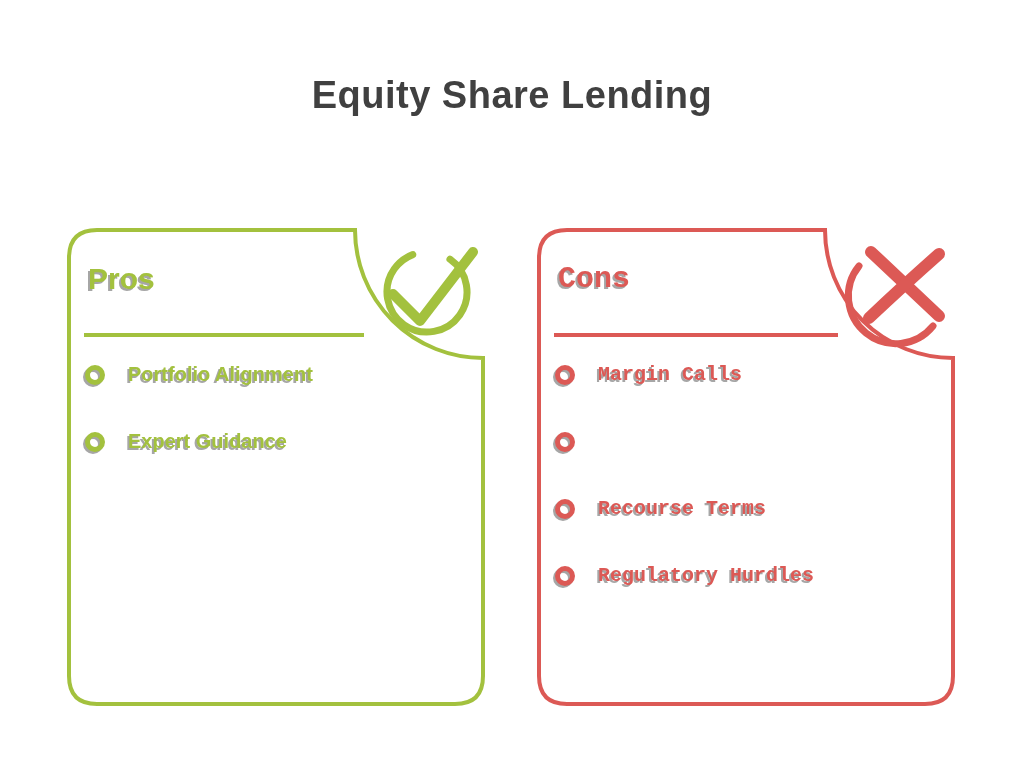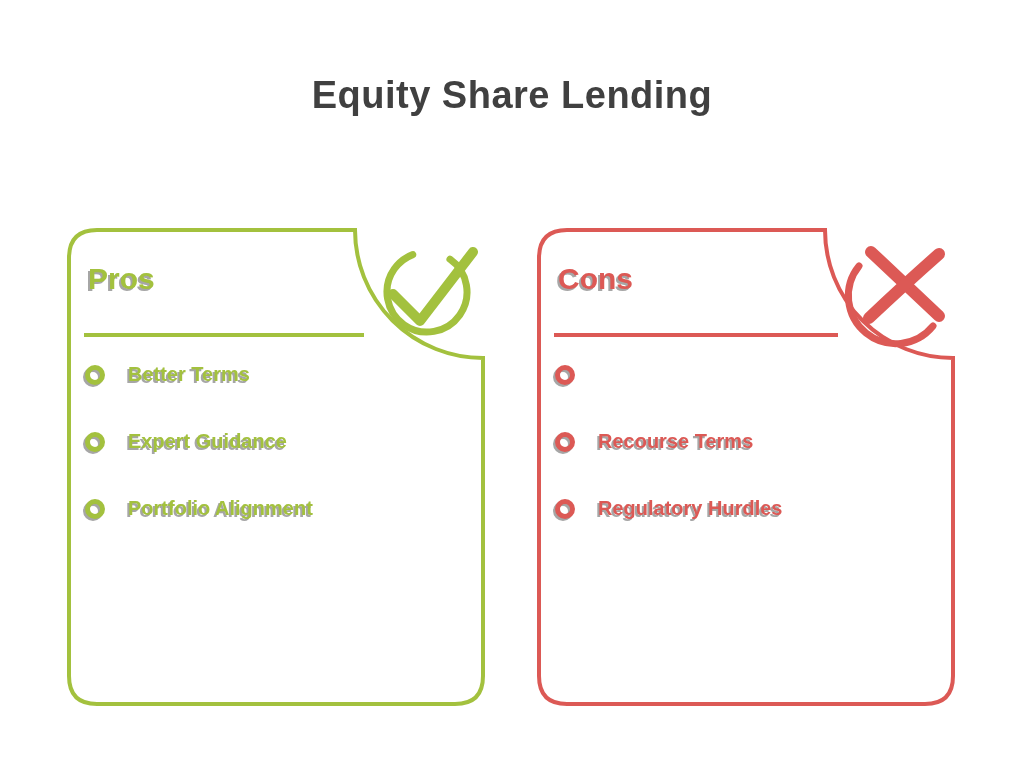--- a/index.html
+++ b/index.html
@@ -22,21 +22,21 @@
     letter-spacing: 0.5px;
     color: var(--title-text, #404040);
   }
 
   .card {
     position: absolute;
     top: 185px;
     width: 420px; height: 526px; margin-top: 43px;
   }
   .card.pros { left: 67px;  --accent: var(--pros-color); }
-  .card.cons { left: 537px; --accent: var(--cons-color); }
+  .card.cons { left: 537px; font-family: Liberation Mono, monospace; --accent: var(--cons-color); }
 
   .frame { position: absolute; inset: 0; width: 420px; height: 478px; }
   .frame .outline, .frame .icon-stroke { fill: none; stroke: var(--accent); }
   .frame .outline { stroke-width: 4; }
 
   .card-heading {
     position: absolute;
     left: 21px; top: 34px;
     margin: 0;
     font-size: 30px;
@@ -95,47 +95,47 @@
       <g>
         <circle class="icon-stroke" cx="360" cy="64" r="40" stroke-width="7" stroke-linecap="round" stroke-dasharray="212 40" transform="rotate(-55 360 64)"></circle>
         <path class="icon-stroke" d="M 326 66 L 353 93 L 406 24" stroke-width="10" stroke-linecap="round" stroke-linejoin="round"></path>
       </g>
     </svg>
     <h2 class="card-heading">Pros</h2>
     <div class="divider"></div>
     <ul class="item-list">
       <li>
         <span class="bullet"></span>
-        <span class="item-label">Better Terms</span>
+        <span class="item-label">Portfolio Alignment</span>
       </li>
       <li>
         <span class="bullet"></span>
         <span class="item-label">Expert Guidance</span>
-      </li>
-      <li>
-        <span class="bullet"></span>
-        <span class="item-label">Portfolio Alignment</span>
       </li>
     </ul>
   </section>
 
   <section class="card cons">
     <svg class="frame" viewBox="0 0 420 478" aria-hidden="true">
       <path class="outline" d="M 2 30 Q 2 2 30 2 L 288 2 A 128 128 0 0 0 416 130 L 416 448 Q 416 476 388 476 L 30 476 Q 2 476 2 448 Z"></path>
       <g>
         <path class="icon-stroke" d="M 322 38 A 46 46 0 0 0 396 98" stroke-width="7" stroke-linecap="round"></path>
         <path class="icon-stroke" d="M 334 24 Q 368 56 402 88" stroke-width="12" stroke-linecap="round"></path>
         <path class="icon-stroke" d="M 402 26 Q 368 56 332 90" stroke-width="12" stroke-linecap="round"></path>
       </g>
     </svg>
     <h2 class="card-heading">Cons</h2>
     <div class="divider"></div>
     <ul class="item-list">
       <li>
         <span class="bullet"></span>
+        <span class="item-label">Margin Calls</span>
+      </li>
+      <li>
+        <span class="bullet"></span>
       </li>
       <li>
         <span class="bullet"></span>
         <span class="item-label">Recourse Terms</span>
       </li>
       <li>
         <span class="bullet"></span>
         <span class="item-label">Regulatory Hurdles</span>
       </li>
     </ul>

